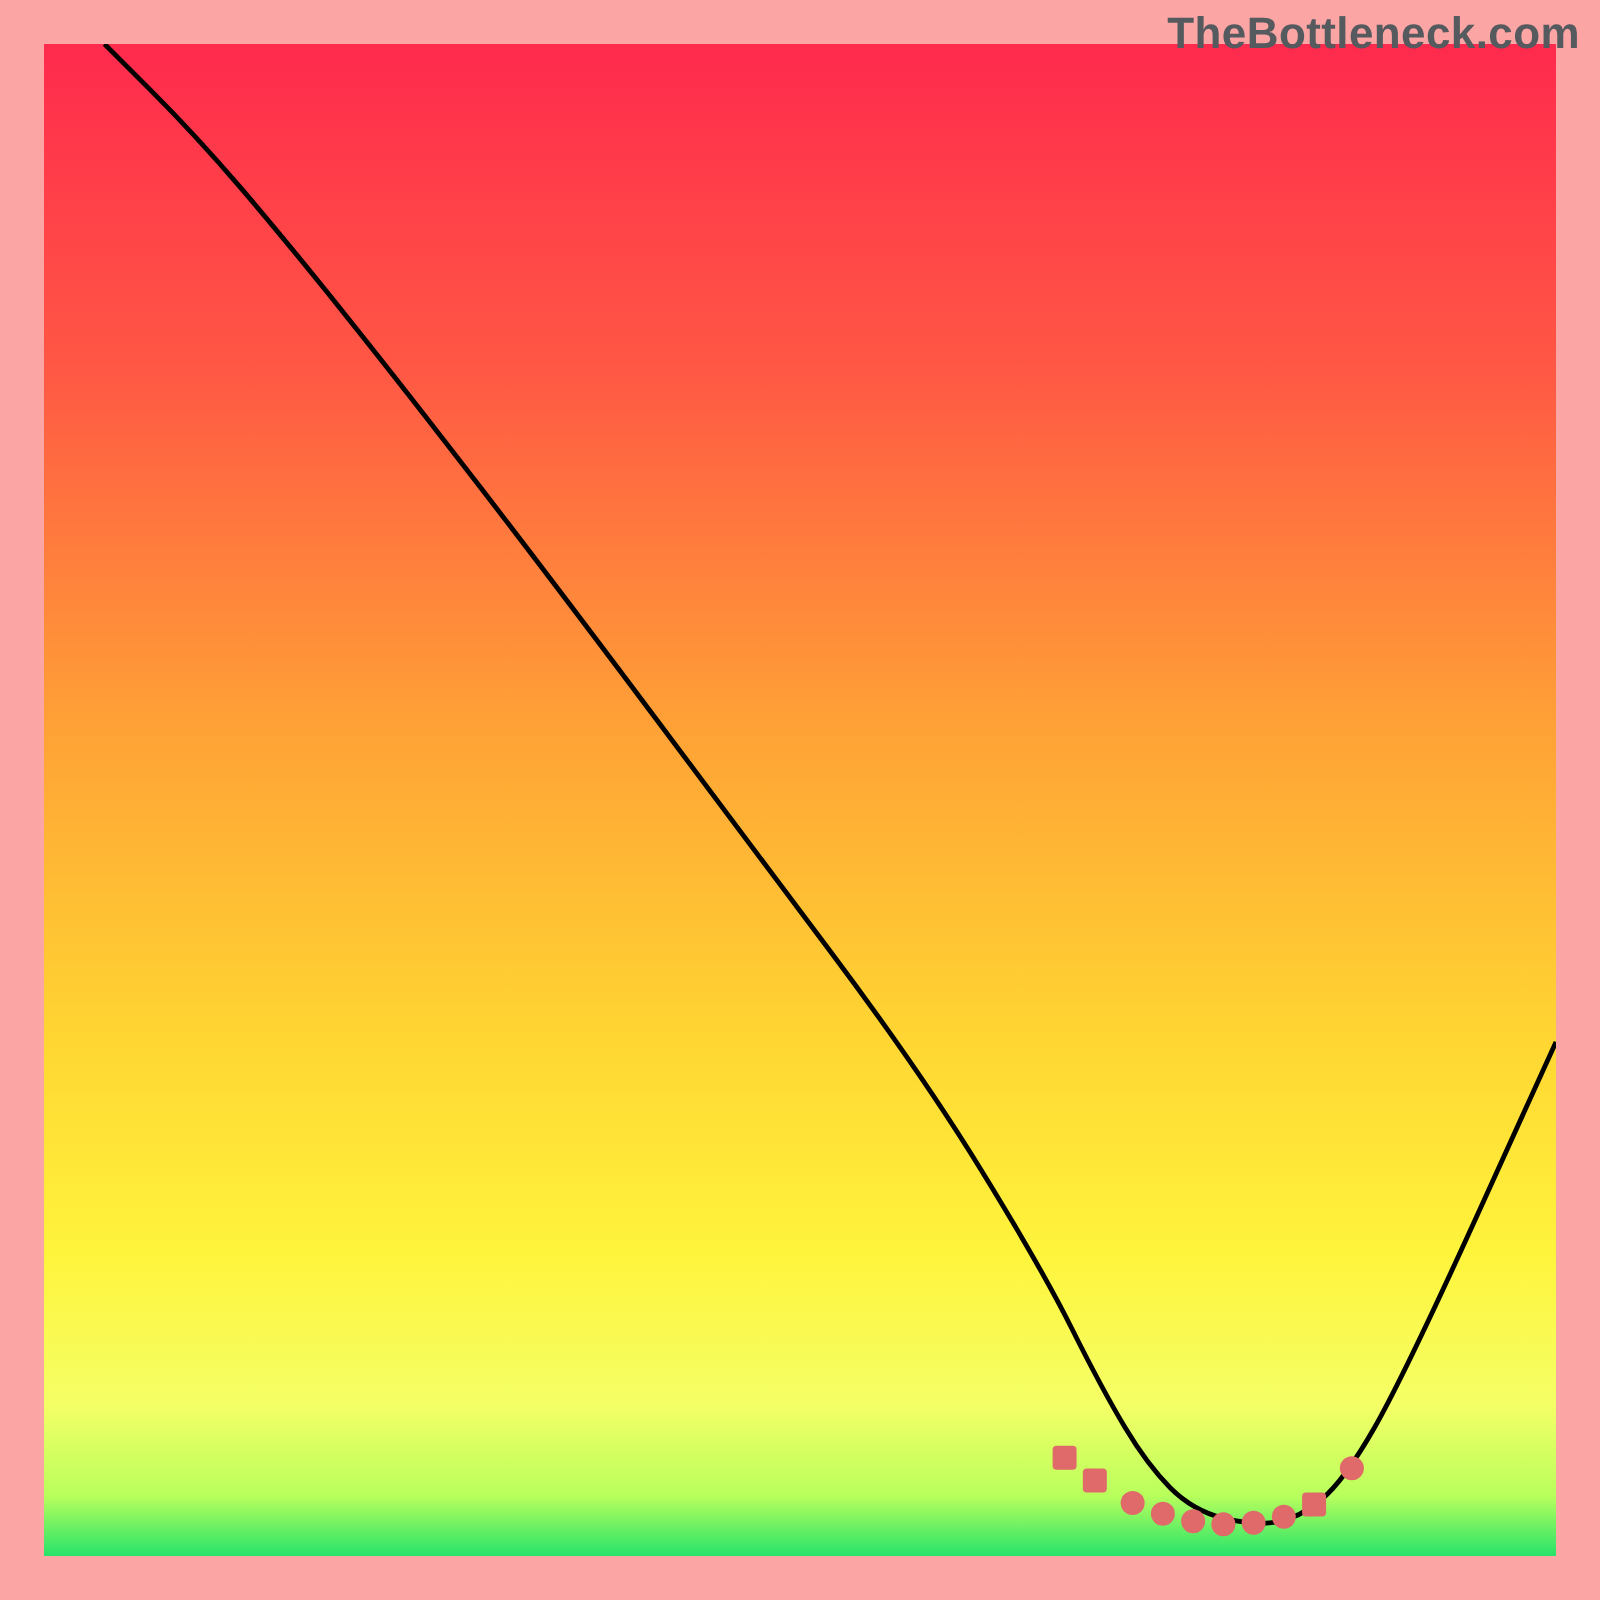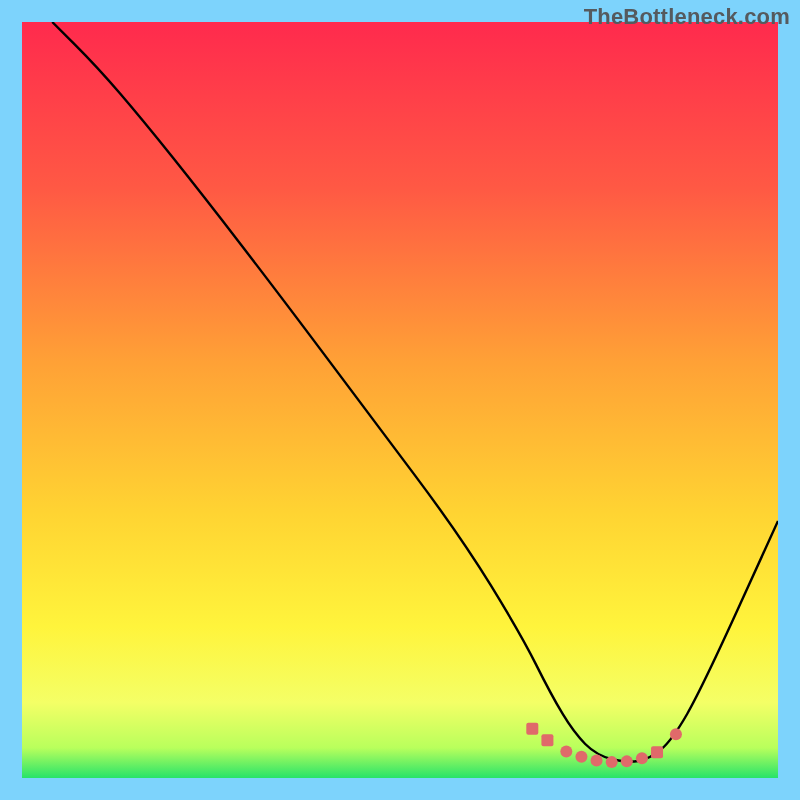--- a/index.html
+++ b/index.html
@@ -7,21 +7,21 @@
     padding: 0;
     width: 800px;
     height: 800px;
     background: #000;
     overflow: hidden;
   }
   .chart-container {
     position: relative;
     width: 800px;
     height: 800px;
-    background: #7dd3fc;
+    background: #fca5a5;
   }
   .plot-area {
     position: absolute;
     left: 22px;
     top: 22px;
     width: 756px;
     height: 756px;
   }
   .watermark {
     position: absolute;

